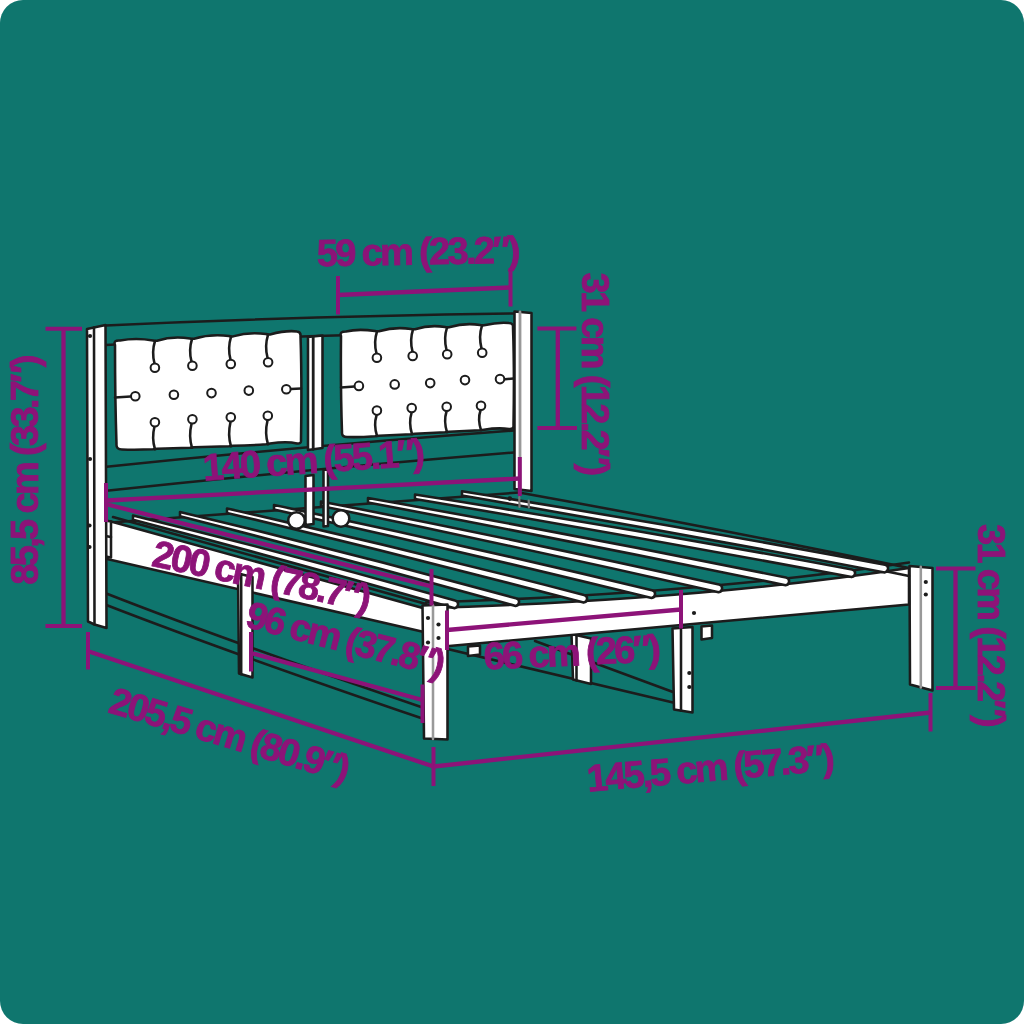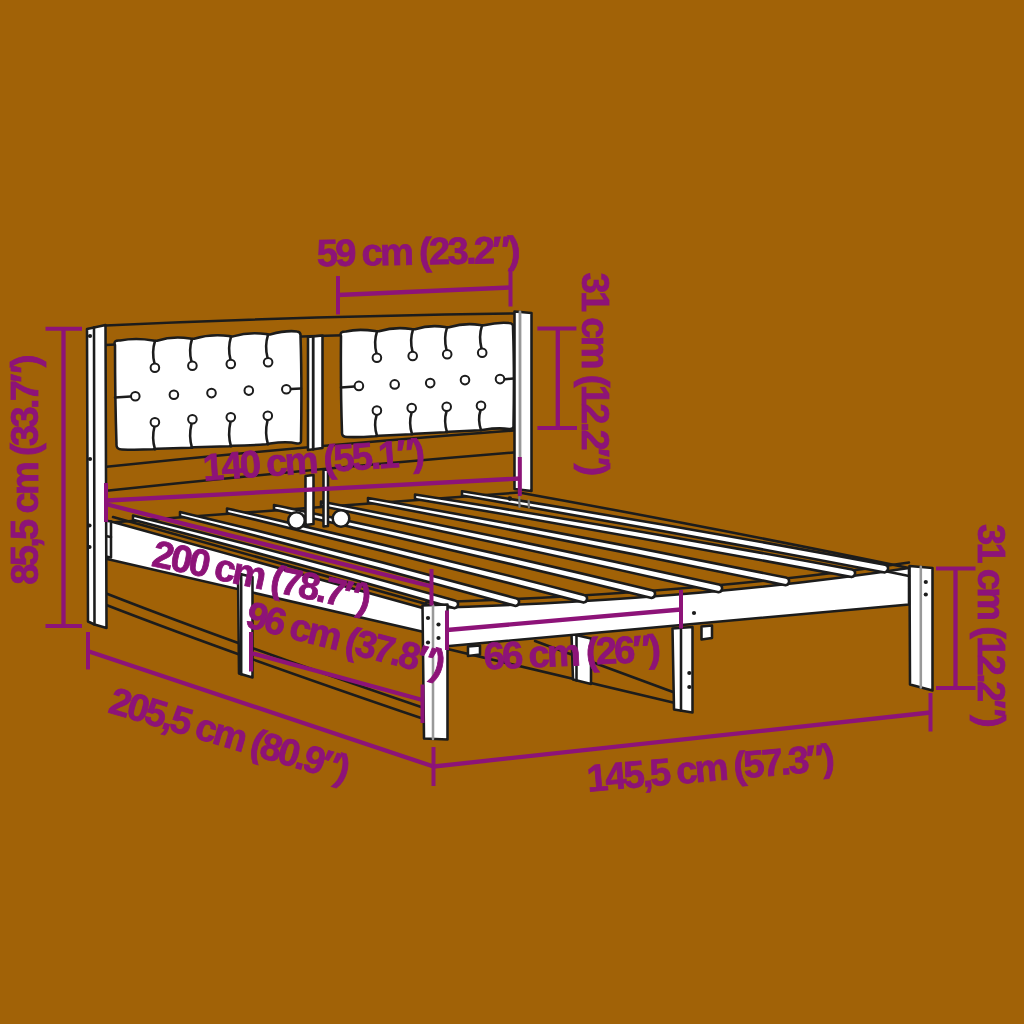--- a/index.html
+++ b/index.html
@@ -1,16 +1,16 @@
 <!DOCTYPE html>
 <html><head>
 <meta charset="utf-8">
 <style>
   html,body{margin:0;padding:0;background:#ffffff;}
-  .wrap{width:1024px;height:1024px;position:relative;background:#a16207;overflow:hidden;}
+  .wrap{width:1024px;height:1024px;position:relative;background:#0f766e;overflow:hidden;border-radius:23px;}
   text{font-family:"Liberation Sans",sans-serif;font-weight:bold;fill:#8D1378;letter-spacing:-0.07em;}
 </style>
 </head>
 <body>
 
 <div class="wrap">
 <svg width="1024" height="1024" viewBox="0 0 1024 1024">
 <g fill="none" stroke="#1c1c1c" stroke-width="2.55" stroke-linecap="round" stroke-linejoin="round">
 
 <g id="stretcher-near">

